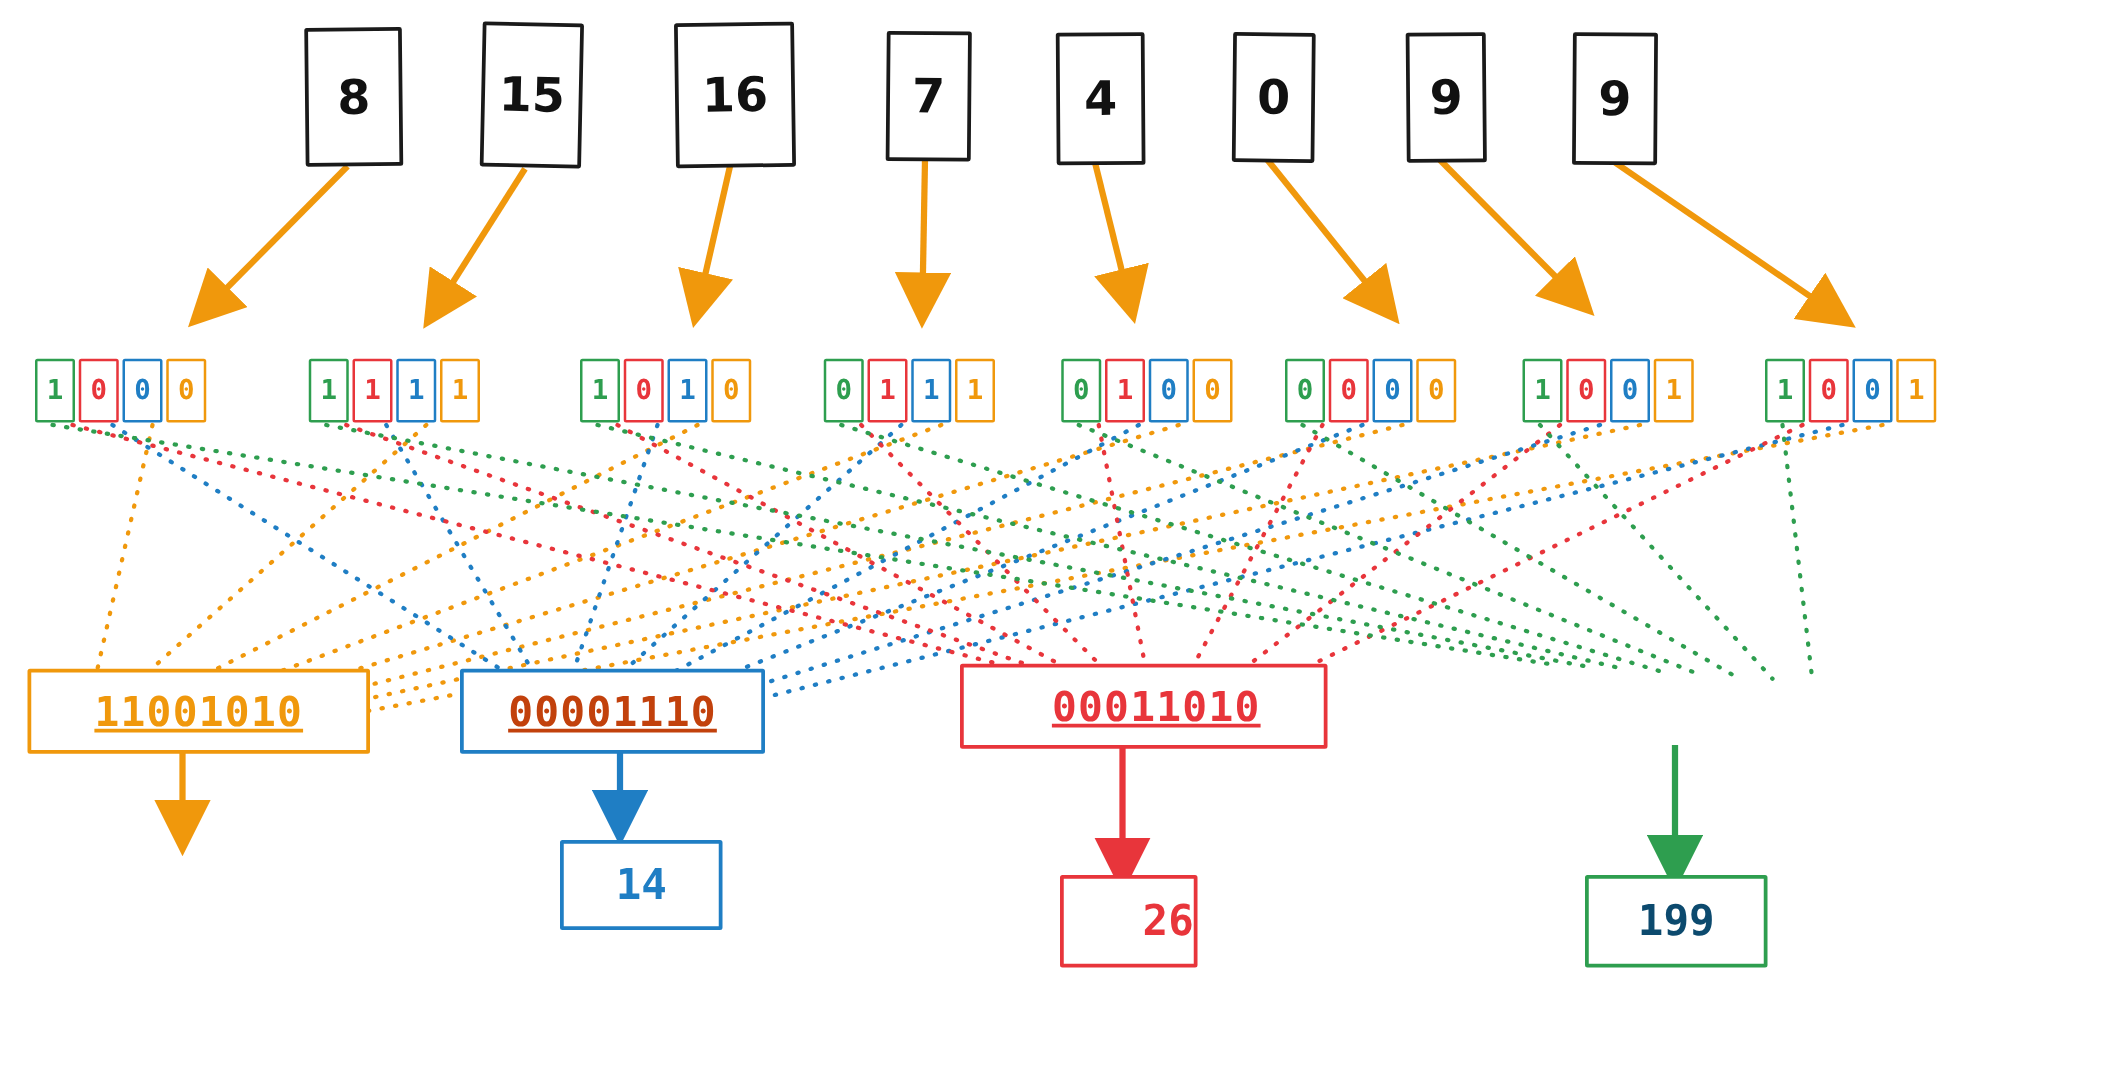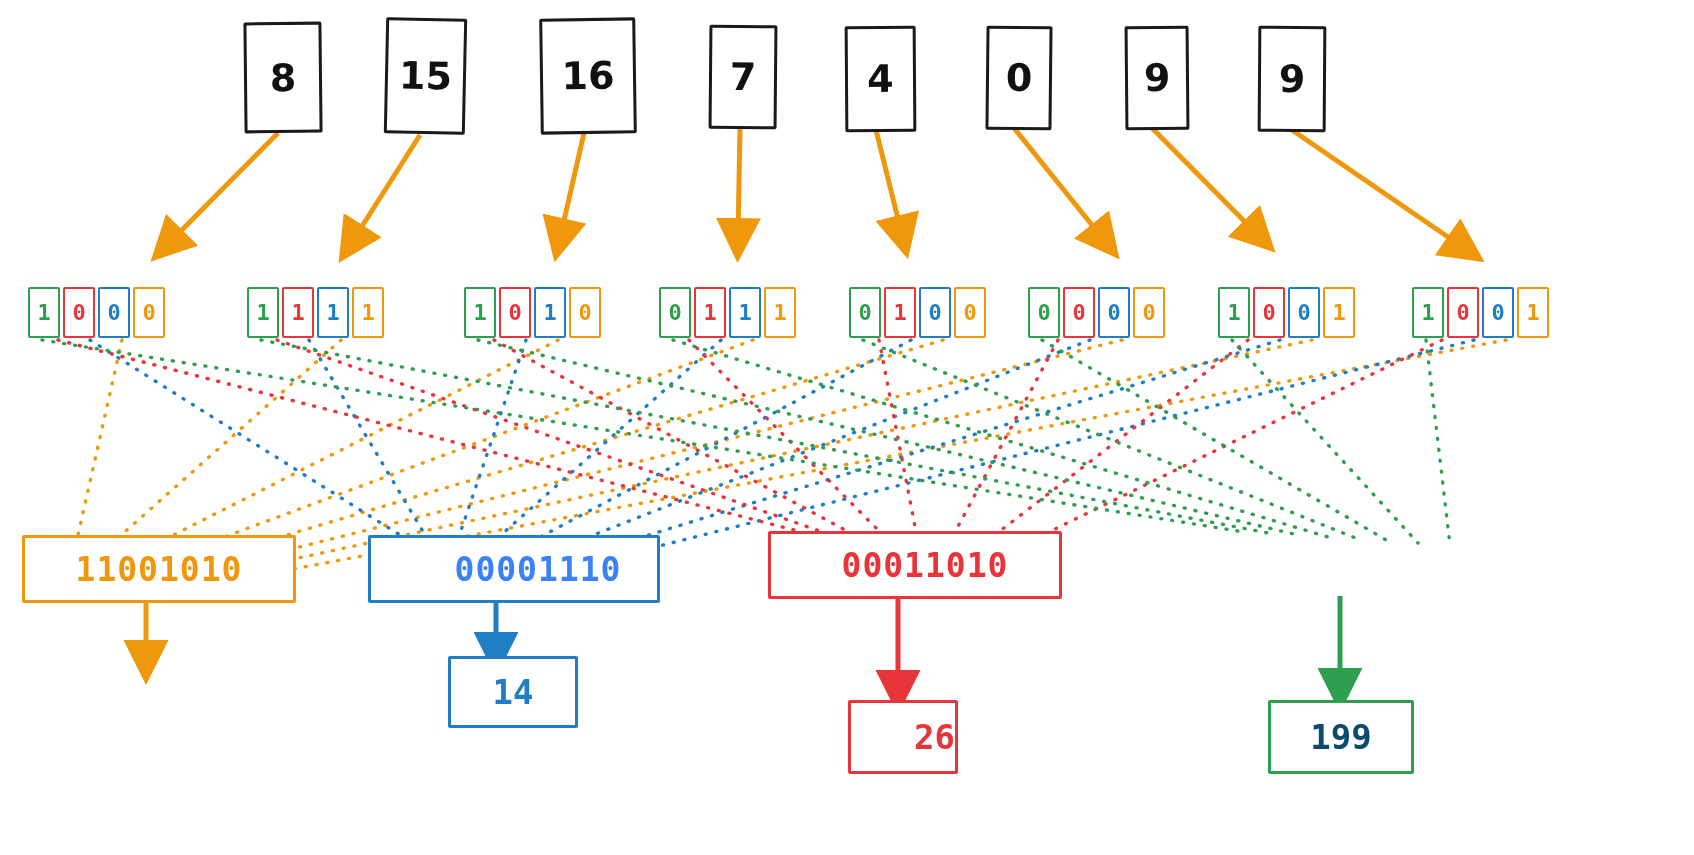--- a/index.html
+++ b/index.html
@@ -26,24 +26,24 @@
   .bit.c0{border-color:#2e9e4f;color:#2e9e4f;}
   .bit.c1{border-color:#e8353b;color:#e8353b;}
   .bit.c2{border-color:#1f7ec4;color:#1f7ec4;}
   .bit.c3{border-color:#f0980c;color:#f0980c;}
 
   
   .byte-box{
     position:absolute;border:3px solid #c4b5fd;background:#fff;
     display:flex;align-items:center;justify-content:center;
     font-family:"DejaVu Sans Mono","DejaVu Sans",monospace;font-weight:700;font-size:33px;
-    border-radius:2px;letter-spacing:1px;
+    border-radius:2px;letter-spacing:1px;text-decoration:underline;
   }
   .byte-box.orange{border-color:#f0980c;color:#f0980c;}
-  .byte-box.blue{border-color:#1f7ec4;color:#3b82f6;padding-left:48px;}
+  .byte-box.blue{border-color:#1f7ec4;color:#c2410c;}
   .byte-box.red{border-color:#e8353b;color:#e8353b;}
   .byte-box.green{border-color:#2e9e4f;color:#2e9e4f;}
 
   
   .dec-box{
     position:absolute;border:3px solid #000;background:#fff;
     display:flex;align-items:center;justify-content:center;
     font-family:"DejaVu Sans Mono","DejaVu Sans",monospace;font-weight:700;font-size:34px;
     border-radius:2px;
   }
@@ -216,21 +216,21 @@
   <div class="byte-box orange" style="left:22px;top:535px;width:268px;height:62px;">
     <span>11001010</span>
   </div>
   <div class="byte-box blue" style="left:368px;top:535px;width:238px;height:62px;">
     <span>00001110</span>
   </div>
   <div class="byte-box red" style="left:768px;top:531px;width:268px;height:62px;padding-left:20px;">
     <span>00011010</span>
   </div>
 
-  <div class="dec-box blue" style="left:448px;top:656px;width:124px;height:66px;">
+  <div class="dec-box blue" style="left:448px;top:672px;width:124px;height:66px;">
     <span>14</span>
   </div>
   <div class="dec-box red" style="left:848px;top:700px;width:104px;height:68px;">
     <span>26</span>
   </div>
   <div class="dec-box green" style="left:1268px;top:700px;width:140px;height:68px;">
     <span>199</span>
   </div>
 
 </div>

